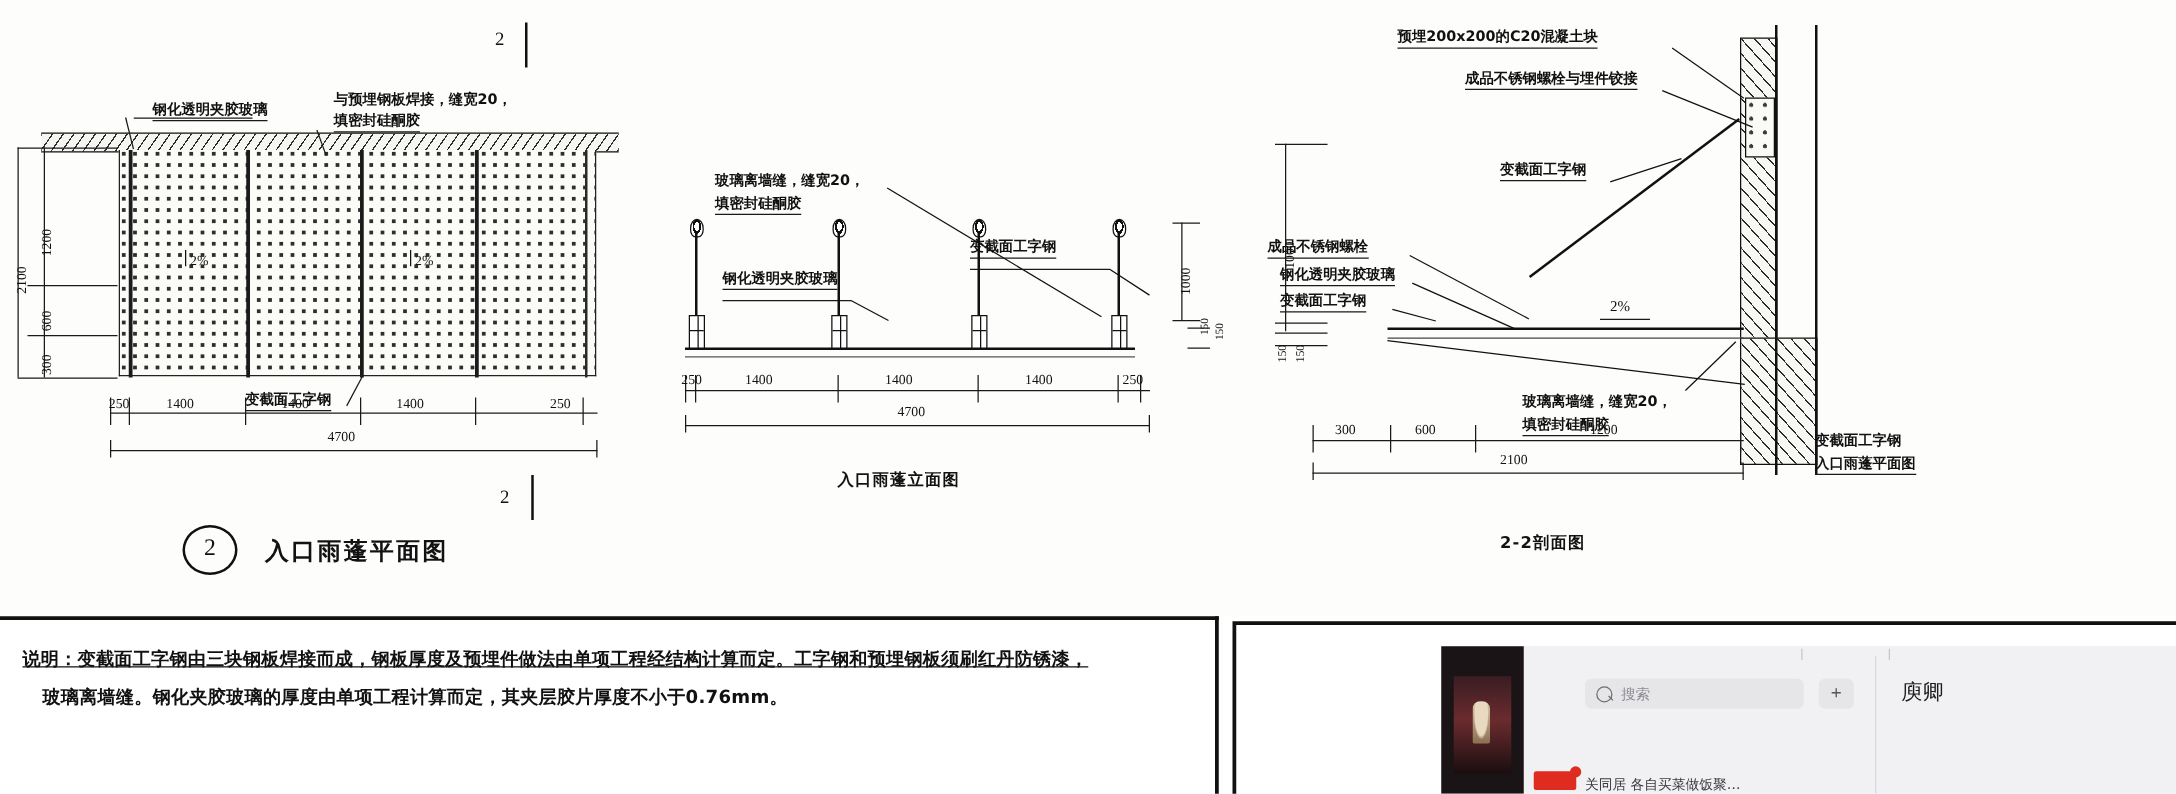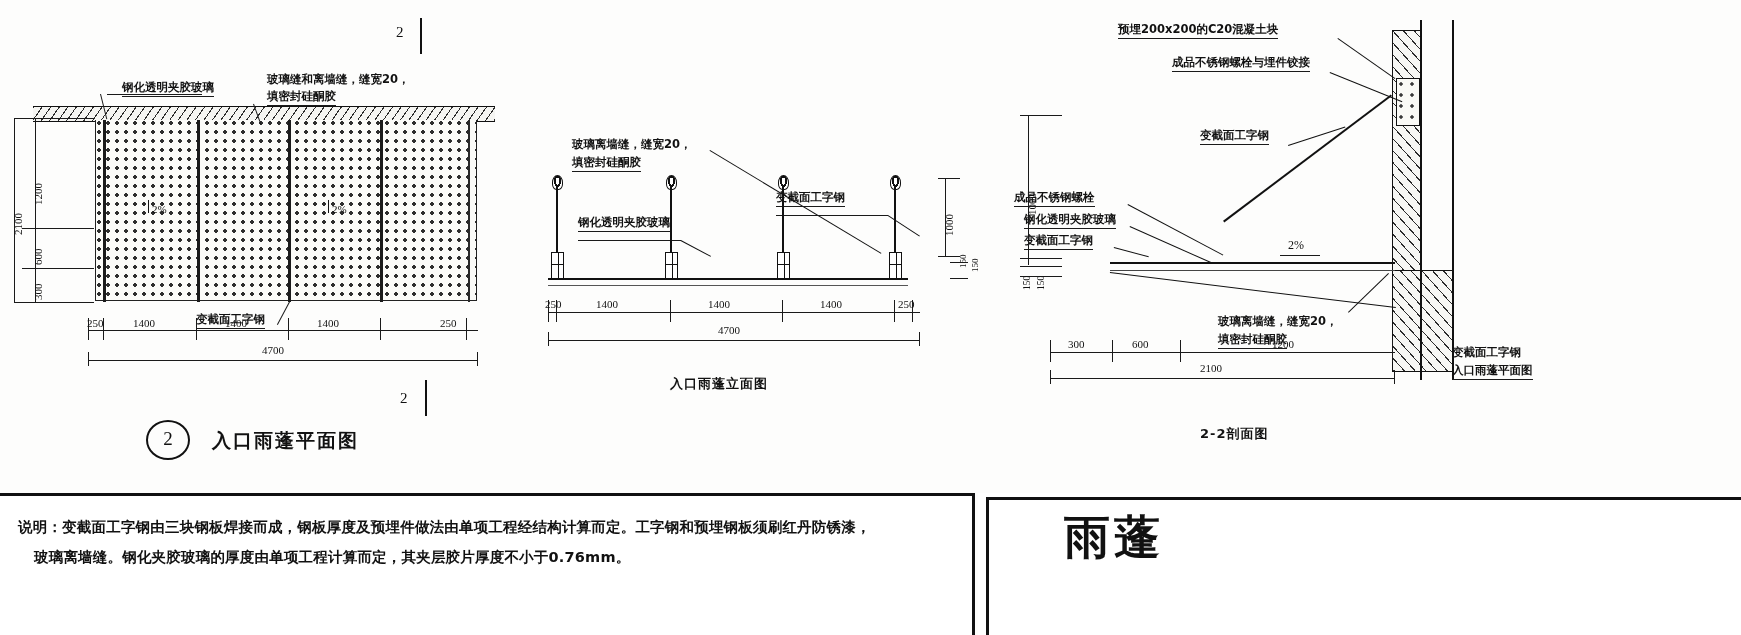--- a/index.html
+++ b/index.html
@@ -139,21 +139,21 @@
 
     <div class="slopetick" style="left:148px;top:200px;"></div>
     <div class="slope" style="left:152px;top:203px;">2%</div>
     <div class="slopetick" style="left:328px;top:200px;"></div>
     <div class="slope" style="left:332px;top:203px;">2%</div>
 
     <div class="callout" style="left:122px;top:80px;">钢化透明夹胶玻璃</div>
     <div class="ln hln" style="left:107px;top:94px;width:95px;"></div>
     <div class="ln" style="left:100px;top:94px;width:1px;height:26px;transform:rotate(-14deg);transform-origin:top;"></div>
 
-    <div class="callout noline" style="left:267px;top:72px;">玻璃缝和离墙缝，缝宽20，</div>
+    <div class="callout noline" style="left:267px;top:72px;">与预埋钢板焊接，缝宽20，</div>
     <div class="callout" style="left:267px;top:89px;">填密封硅酮胶</div>
     <div class="ln" style="left:253px;top:104px;width:1px;height:22px;transform:rotate(-20deg);transform-origin:top;"></div>
 
     <div class="callout" style="left:196px;top:312px;">变截面工字钢</div>
     <div class="ln" style="left:290px;top:300px;width:1px;height:28px;transform:rotate(28deg);transform-origin:top;"></div>
 
     <div class="ln vln" style="left:35px;top:118px;height:184px;"></div>
     <div class="ln vln" style="left:14px;top:118px;height:184px;"></div>
     <div class="ln hln" style="left:14px;top:118px;width:80px;"></div>
     <div class="ln hln" style="left:22px;top:228px;width:72px;"></div>
@@ -317,24 +317,43 @@
 
     <div class="ln hln" style="left:50px;top:378px;width:345px;"></div>
     <div class="ln vln" style="left:50px;top:370px;height:14px;"></div>
     <div class="ln vln" style="left:394px;top:370px;height:14px;"></div>
     <div class="lbl dim" style="left:200px;top:362px;">2100</div>
 
     <div class="lbl title-cn2" style="left:200px;top:425px;">2-2剖面图</div>
   </div>
 
   <div id="notes">
-    <div class="note" style="left:18px;top:22px;">说明：变截面工字钢由三块钢板焊接而成，钢板厚度及预埋件做法由单项工程经结构计算而定。工字钢和预埋钢板须刷红丹防锈漆，</div>
+    <div class="note" style="left:18px;top:22px;text-decoration:underline;">说明：变截面工字钢由三块钢板焊接而成，钢板厚度及预埋件做法由单项工程经结构计算而定。工字钢和预埋钢板须刷红丹防锈漆，</div>
     <div class="note" style="left:34px;top:52px;">玻璃离墙缝。钢化夹胶玻璃的厚度由单项工程计算而定，其夹层胶片厚度不小于0.76mm。</div>
   </div>
 
   <div id="bottomright">
     <div class="brframe"></div>
-    <div class="bigchar">雨蓬</div>
   </div>
 
   <div class="topedge"></div>
+  <div id="overlay">
+    <div class="searchbar"></div>
+
+    <div class="ovl-tab" style="left:288px;"></div>
+    <div class="ovl-tab" style="left:358px;"></div>
+
+    <div class="ovl-left">
+      <div class="thumb"></div>
+    </div>
+
+    <div class="sbox"></div>
+    <div class="sicon"></div>
+    <div class="splace">搜索</div>
+    <div class="plusbtn">+</div>
+    <div class="vdiv"></div>
+    <div class="username">庾卿</div>
+
+    <div class="redbadge"></div>
+    <div class="ovl-row">关同居 各自买菜做饭聚…</div>
+  </div>
 
 </div>
 
 </body></html>

